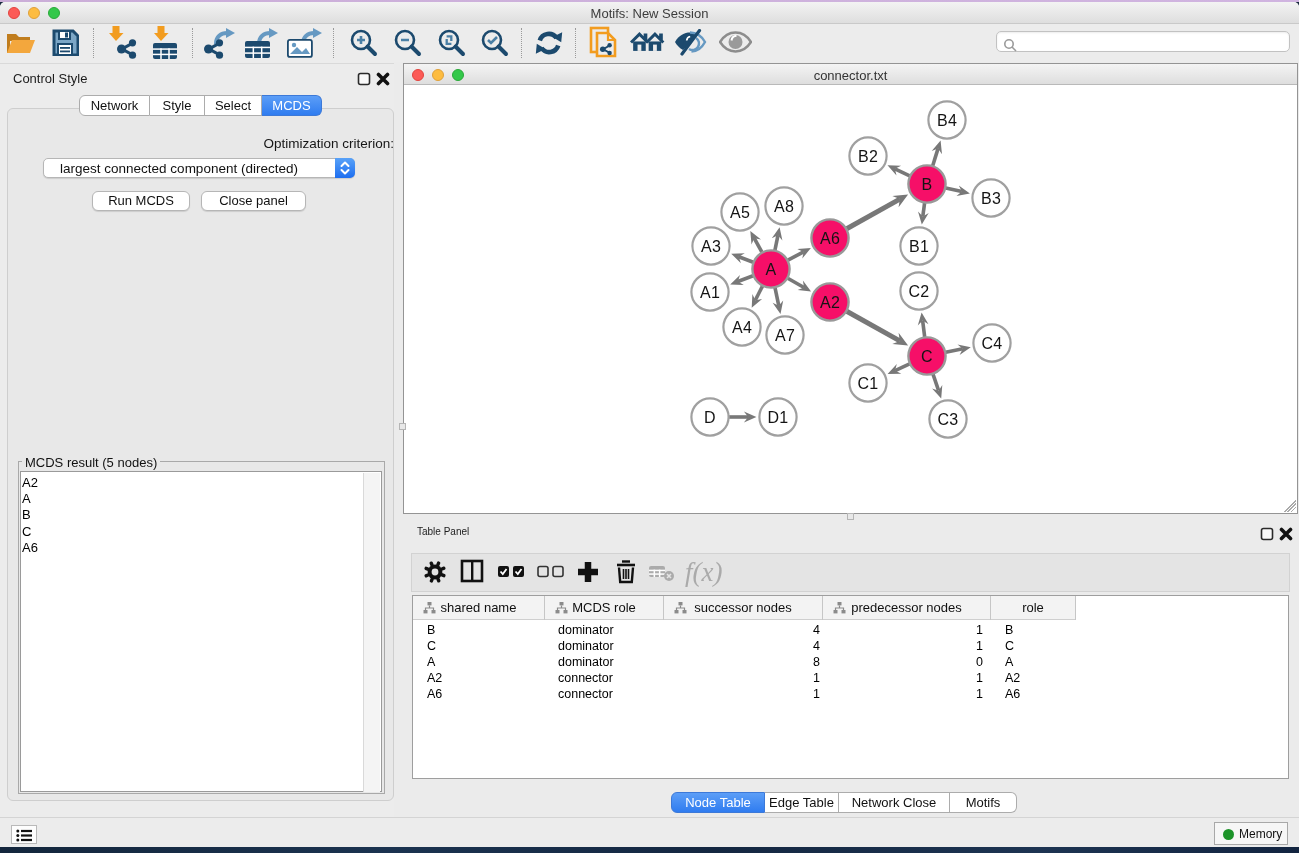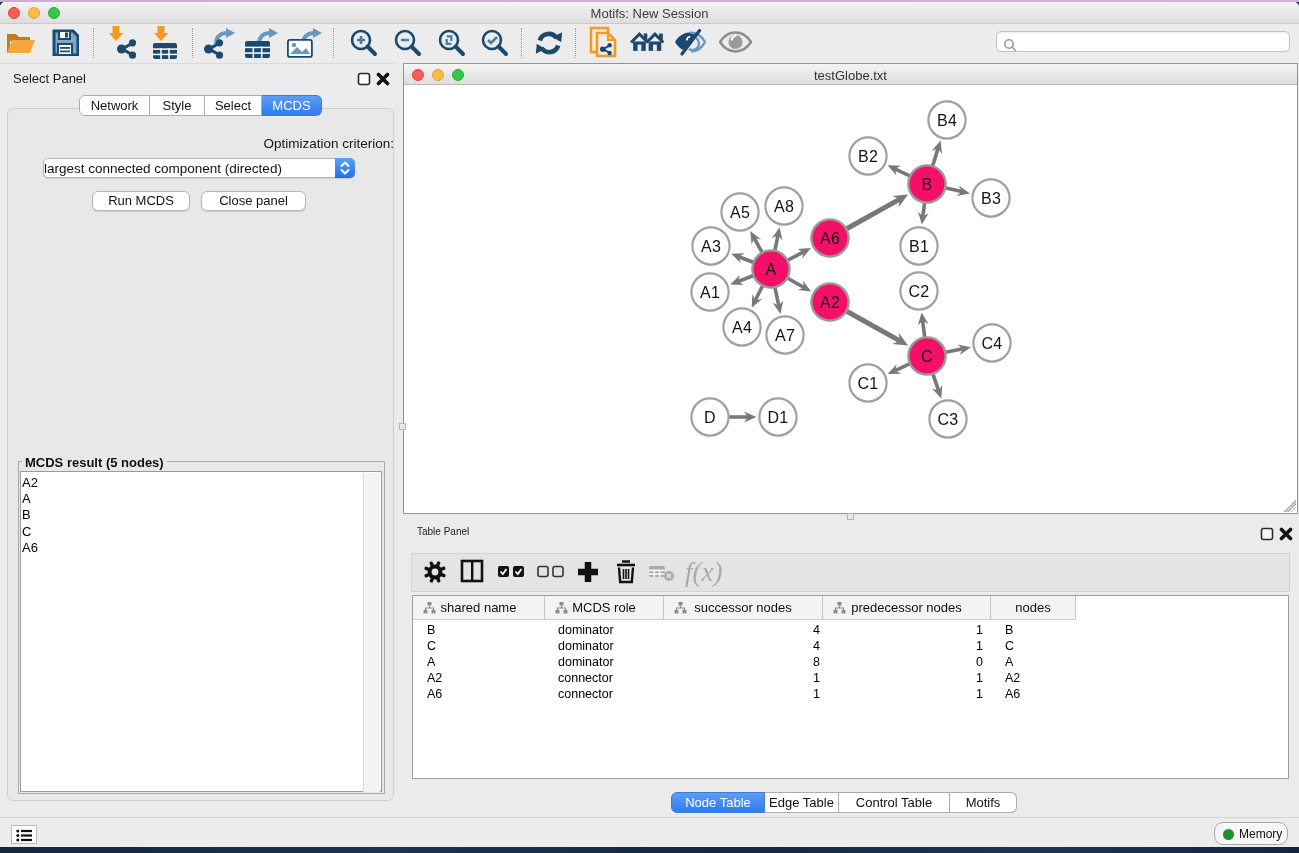--- a/index.html
+++ b/index.html
@@ -31,30 +31,30 @@
 .tab { height:21px; line-height:20px; font-size:13px; color:#111;
   background:#fff; border:1px solid #acacac; border-left:none; padding:0;
   text-align:center; white-space:nowrap; }
 .tab.first { border-left:1px solid #acacac; border-radius:6px 0 0 6px; }
 .tab.last { border-radius:0 6px 6px 0; }
 .tab.sel { background:linear-gradient(#5c9ef7,#2f7cf0); color:#fff; border-color:#3c79d8; }
 #cp-tabs { left:79px; top:93px; }
 #optlabel { left:0px; top:134px; width:394px; text-align:right; font-size:13.5px; color:#161616;}
 #dropdown { left:43px; top:156px; width:312px; height:20px; background:#fff;
   border:1px solid #b6b6b6; border-radius:5px; box-shadow:0 1px 1px rgba(0,0,0,0.12);}
-#dropdown .txt { position:absolute; left:0; right:40px; top:2px; text-align:left;
+#dropdown .txt { position:absolute; left:0; right:40px; top:2px; text-align:center;
   font-size:13.5px; color:#111; white-space:nowrap; }
 #dd-btn { position:absolute; right:-1px; top:-1px; width:20px; height:20px;
   background:linear-gradient(#59a2f8,#1d6ef0); border-radius:0 5px 5px 0; }
 .btn { position:absolute; height:20px; background:#fff; border:1px solid #b6b6b6;
   border-radius:6px; font-size:13px; color:#111; text-align:center; line-height:18px;
   box-shadow:0 1px 1px rgba(0,0,0,0.12); }
 
 #fieldset { left:18px; top:459px; width:367px; height:333px; border:1px solid #a9a9a9; }
-#fs-legend { left:22px; top:453px; background:#e8e8e8; padding:0 3px; font-size:13px; color:#111;font-weight:bold; }
+#fs-legend { left:22px; top:453px; background:#e8e8e8; padding:0 3px; font-size:13px; color:#111; }
 #listbox { left:20px; top:469px; width:362px; height:321px; background:#fff;
   border:1px solid #9a9a9a; font-size:13px; color:#000; padding-top:3px; }
 #listbox .it { height:16.2px; padding-left:1px; line-height:16.2px; }
 #lb-scroll { position:absolute; right:1px; top:1px; width:17px; height:319px;
   background:#f4f4f4; border-left:1px solid #d9d9d9; }
 
 #desktop { left:394px; top:60px; width:905px; height:755px; background:#ebebeb; }
 
 #netwin { left:403px; top:61px; width:895px; height:451px; background:#fff;
   border:1px solid #949494; }
@@ -83,21 +83,21 @@
   text-align:center; line-height:24px; position:relative; }
 .th svg { position:absolute; left:10px; top:6px; }
 .trow { position:absolute; font-size:12.5px; color:#000; height:16px; line-height:16px; }
 
 #bot-tabs { left:671px; top:790px; }
 
 #statusline { left:0; top:815px; width:1299px; height:0; border-top:1px solid #d4d4d4; }
 #listbtn { left:11px; top:823px; width:26px; height:19px; background:#fdfdfd;
   border:1px solid #b9b9b9; }
 #membtn { left:1214px; top:820px; width:74px; height:23px; background:#f6f6f6;
-  border:1px solid #a8a8a8; border-radius:9px; font-size:12px; color:#111; }
+  border:1px solid #a8a8a8; border-radius:0; font-size:12px; color:#111; }
 #membtn .dot { position:absolute; left:8px; top:6px; width:11px; height:11px;
   border-radius:50%; background:#1c9329; }
 #membtn .txt { position:absolute; left:22px; top:4px; }
 #botstrip { left:0; top:847px; width:1299px; height:6px;
   background:linear-gradient(90deg,#13263c,#1b3350 30%,#142741 55%,#1d3452 80%,#122440); }
 </style></head>
 <body>
 <div id="topstrip" class="abs"></div>
 <div id="mainwin" class="abs">
   <div id="titlebar" class="abs">
@@ -247,21 +247,21 @@
 <circle cx="16.5" cy="13" r="7" fill="#9a9a9a"></circle>
 <path d="M12.5 11.5 a5.5 5.5 0 0 1 5 -4.7" stroke="#fff" stroke-width="2" fill="none"></path>
       </svg>
     <div id="searchbox"></div>
       <svg class="abs" style="left:1003px;top:14px" width="14" height="14" viewBox="0 0 14 14">
 <circle cx="6" cy="6" r="4.2" fill="none" stroke="#9a9a9a" stroke-width="1.6"></circle>
 <path d="M9 9 L13 13" stroke="#9a9a9a" stroke-width="1.6"></path>
       </svg>
   </div>
   <div id="desktop" class="abs"></div>
-  <div id="cp-title" class="abs">Select Panel</div>
+  <div id="cp-title" class="abs">Control Style</div>
   <div id="cp-float" class="abs"><svg width="34" height="14" viewBox="0 0 34 14">
 <rect x="1.5" y="1.5" width="11" height="11" rx="2" fill="#fafafa" stroke="#2b2b2b" stroke-width="1.6"></rect>
 <path d="M21.5 2.5 L30.5 11.5 M30.5 2.5 L21.5 11.5" stroke="#111" stroke-width="3.6" stroke-linecap="round"></path>
       </svg></div>
   <div id="cp-pane" class="abs"></div>
   <div id="cp-tabs" class="tabrow">
       <div class="tab first" style="width:71px">Network</div>
       <div class="tab" style="width:55px">Style</div>
       <div class="tab" style="width:57px">Select</div>
       <div class="tab last sel" style="width:60px">MCDS</div>
@@ -287,21 +287,21 @@
       <div class="it">C</div>
       <div class="it">A6</div>
       <div id="lb-scroll"></div>
     </div>
 
   <div id="netwin" class="abs">
     <div id="net-titlebar">
         <div class="light" style="left:8px;background:#fc5b57;border:1px solid #e2443f"></div>
         <div class="light" style="left:28px;background:#fdbc40;border:1px solid #dfa03a"></div>
         <div class="light" style="left:48px;background:#34c84a;border:1px solid #2aa939"></div>
-        <div class="t">testGlobe.txt</div>
+        <div class="t">connector.txt</div>
       </div>
     <svg id="graph" width="893" height="427" viewBox="404 86 893 427">
         <line x1="753.1" y1="275.7" x2="737.9" y2="281.5" stroke="#787878" stroke-width="3.6"></line>
 <polygon points="730.2,284.4 740.0,274.9 737.9,281.5 743.8,285.0" fill="#787878"></polygon>
 <line x1="753.2" y1="262.2" x2="738.8" y2="256.7" stroke="#787878" stroke-width="3.6"></line>
 <polygon points="731.2,253.7 744.8,253.2 738.8,256.7 740.9,263.2" fill="#787878"></polygon>
 <line x1="762.5" y1="286.1" x2="755.3" y2="300.3" stroke="#787878" stroke-width="3.6"></line>
 <polygon points="751.7,307.7 752.4,294.1 755.3,300.3 762.1,298.9" fill="#787878"></polygon>
 <line x1="761.9" y1="252.2" x2="754.2" y2="238.2" stroke="#787878" stroke-width="3.6"></line>
 <polygon points="750.3,231.0 761.0,239.4 754.2,238.2 751.5,244.5" fill="#787878"></polygon>
@@ -465,21 +465,21 @@
 <rect x="0.5" y="8" width="4" height="3.4" fill="#8b8b8b"></rect>
 <rect x="8.5" y="8" width="4" height="3.4" fill="#8b8b8b"></rect>
 <path d="M6.5 3.4 v2.6 M2.5 8 v-2 h8 v2" stroke="#8b8b8b" stroke-width="1.2" fill="none"></path>
           </svg>successor nodes</div>
         <div class="th" style="width:168px"><svg width="13" height="12" viewBox="0 0 13 12">
 <rect x="4.5" y="0" width="4" height="3.4" fill="#8b8b8b"></rect>
 <rect x="0.5" y="8" width="4" height="3.4" fill="#8b8b8b"></rect>
 <rect x="8.5" y="8" width="4" height="3.4" fill="#8b8b8b"></rect>
 <path d="M6.5 3.4 v2.6 M2.5 8 v-2 h8 v2" stroke="#8b8b8b" stroke-width="1.2" fill="none"></path>
           </svg>predecessor nodes</div>
-        <div class="th" style="width:85px">nodes</div>
+        <div class="th" style="width:85px">role</div>
       </div>
       <div class="trow" style="left:14px;top:26px">B</div>
       <div class="trow" style="left:145px;top:26px">dominator</div>
       <div class="trow" style="left:330px;top:26px;width:77px;text-align:right">4</div>
       <div class="trow" style="left:490px;top:26px;width:80px;text-align:right">1</div>
       <div class="trow" style="left:592px;top:26px">B</div>
       <div class="trow" style="left:14px;top:42px">C</div>
       <div class="trow" style="left:145px;top:42px">dominator</div>
       <div class="trow" style="left:330px;top:42px;width:77px;text-align:right">4</div>
       <div class="trow" style="left:490px;top:42px;width:80px;text-align:right">1</div>
@@ -496,21 +496,21 @@
       <div class="trow" style="left:592px;top:74px">A2</div>
       <div class="trow" style="left:14px;top:90px">A6</div>
       <div class="trow" style="left:145px;top:90px">connector</div>
       <div class="trow" style="left:330px;top:90px;width:77px;text-align:right">1</div>
       <div class="trow" style="left:490px;top:90px;width:80px;text-align:right">1</div>
       <div class="trow" style="left:592px;top:90px">A6</div>
     </div>
   <div id="bot-tabs" class="tabrow">
       <div class="tab first sel" style="width:94px">Node Table</div>
       <div class="tab" style="width:74px">Edge Table</div>
-      <div class="tab" style="width:111px">Control Table</div>
+      <div class="tab" style="width:111px">Network Close</div>
       <div class="tab last" style="width:67px">Motifs</div>
     </div>
   <div id="statusline" class="abs"></div>
   <div id="listbtn" class="abs"><svg width="16" height="13" viewBox="0 0 16 13" style="margin:3px 0 0 4px">
 <circle cx="1.8" cy="2" r="1.5" fill="#111"></circle>
         <circle cx="1.8" cy="6.5" r="1.5" fill="#111"></circle>
         <circle cx="1.8" cy="11" r="1.5" fill="#111"></circle>
 <rect x="5" y="0.9" width="11" height="2.2" fill="#111"></rect>
         <rect x="5" y="5.4" width="11" height="2.2" fill="#111"></rect>
         <rect x="5" y="9.9" width="11" height="2.2" fill="#111"></rect>

